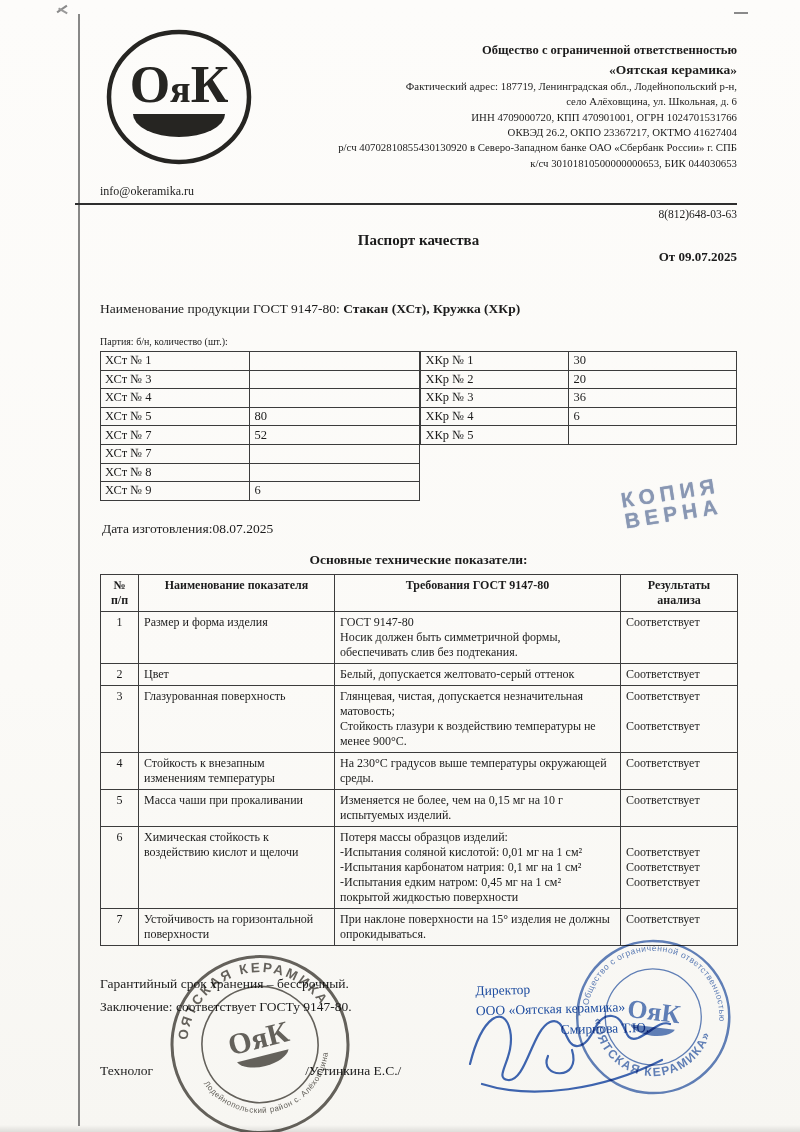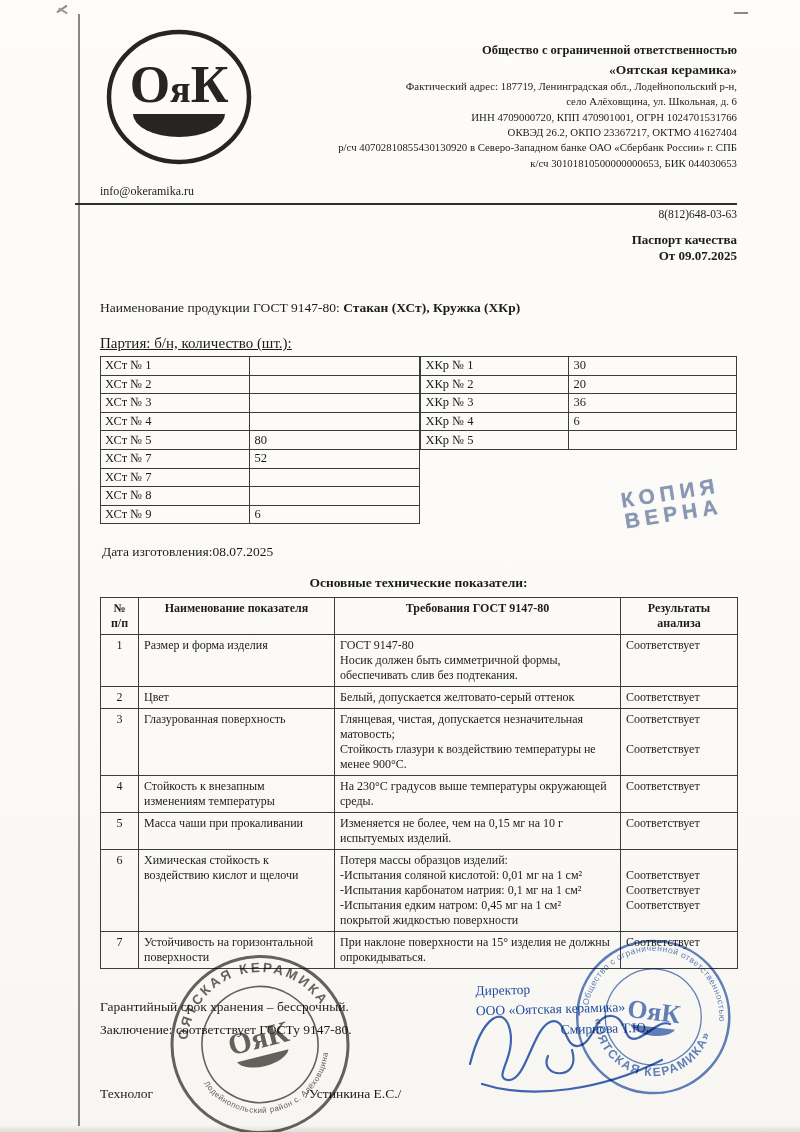--- a/index.html
+++ b/index.html
@@ -21,25 +21,25 @@
   .logo-wrap { width:170px; flex:0 0 170px; padding-left:4px; }
   .company-info { flex:1; text-align:right; padding-top:16px; line-height:1.42; }
   .ci-type { font-weight:bold; font-size:12.5px; }
   .ci-name { font-weight:bold; font-size:13.5px; }
   .ci-line { font-size:10.8px; }
   .email-row { font-size:12px; margin-top:12px; }
   .rule { border-top:2px solid #2e2e2e; margin-left:-25px; margin-top:4px; }
   .phone-row { text-align:right; font-size:11.5px; margin-top:3px; }
 
   
-  .doc-title { text-align:right; font-weight:bold; font-size:13px; margin-top:12px; }
+  .doc-title { text-align:center; font-weight:bold; font-size:15px; margin-top:12px; }
   .doc-date { text-align:right; font-weight:bold; font-size:13px; margin-top:0; }
   .product-line { font-size:13.5px; margin-top:36px; }
   .product-line b { font-size:13.5px; }
-  .batch-label { font-size:15px; margin-top:19px;text-decoration:underline; }
+  .batch-label { font-size:10px; margin-top:19px; }
 
   
   .batch-tables { display:flex; align-items:flex-start; margin-top:4px; }
   table { border-collapse:collapse; }
   .batch td { border:1px solid #3c3c3c; height:18.6px; padding:0 4px; font-size:12.5px; }
   .batch-left { width:332px; }
   .batch-left .bn { width:155px; }
   .batch-left .bq { width:177px; }
   .batch-right { width:328px; }
   .batch-right .bn { width:143px; }
@@ -129,24 +129,20 @@
     <p class="batch-label">Партия: б/н, количество (шт.):</p>
 
     <div class="batch-tables">
       <table class="batch batch-left">
         <tbody>
             <tr>
               <td class="bn">ХСт № 1</td>
               <td class="bq"></td>
             </tr>
         <tr>
-              <td class="bn">ХСт № 2</td>
-              <td class="bq"></td>
-            </tr>
-        <tr>
               <td class="bn">ХСт № 3</td>
               <td class="bq"></td>
             </tr>
         <tr>
               <td class="bn">ХСт № 4</td>
               <td class="bq"></td>
             </tr>
         <tr>
               <td class="bn">ХСт № 5</td>
               <td class="bq">80</td>

